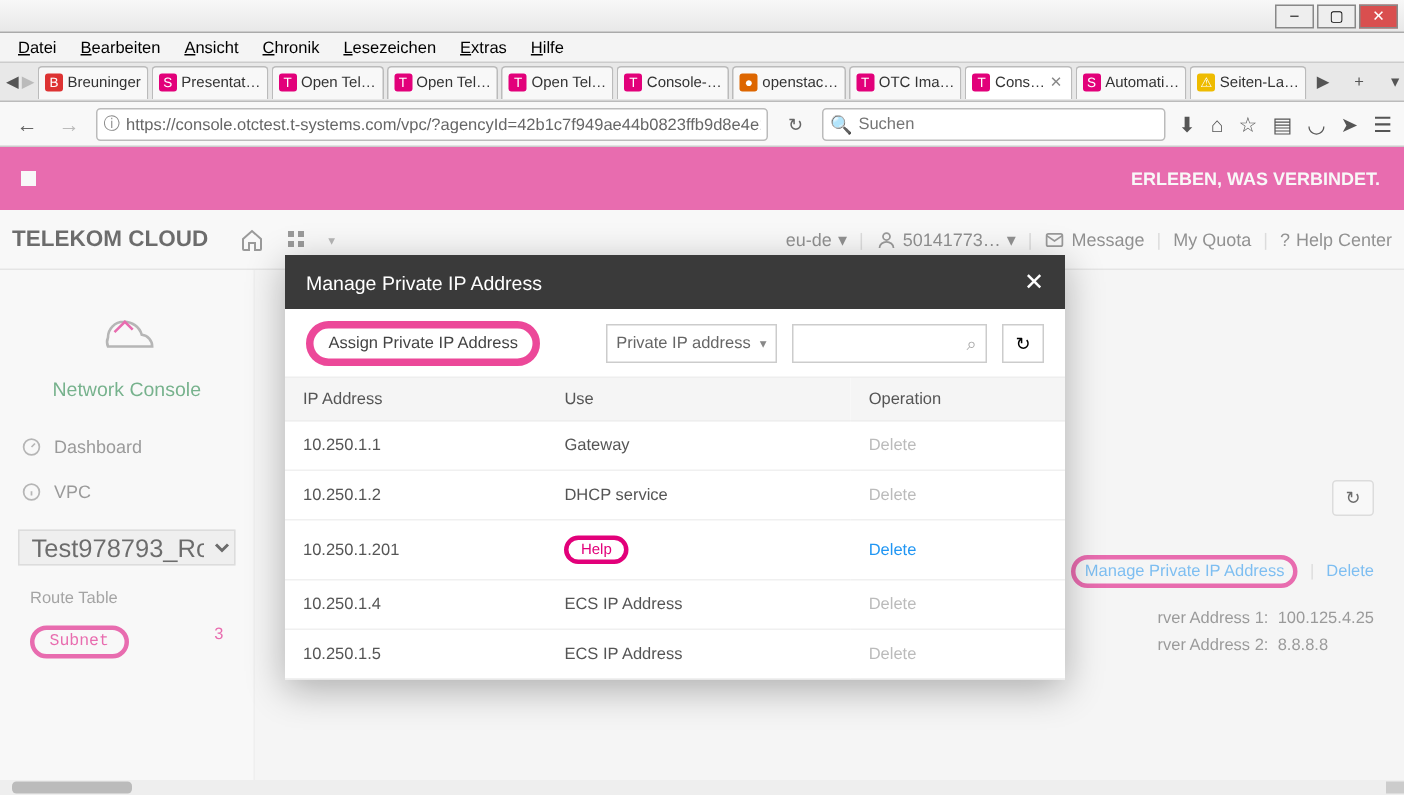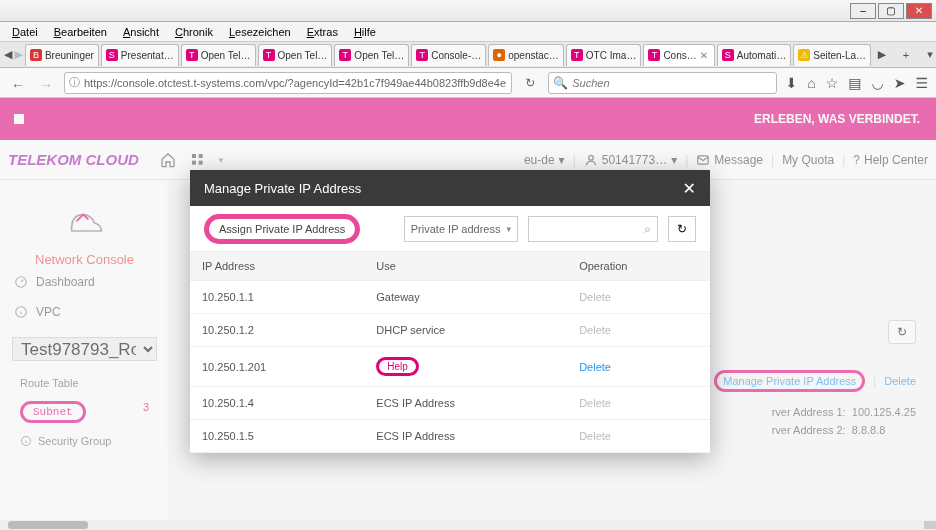--- a/index.html
+++ b/index.html
@@ -24,47 +24,47 @@
 .tab-close { width:10px; color:#888; cursor:pointer; font-size:10px; }
 .tabstrip-right { margin-left:auto; display:flex; align-items:center; gap:6px; }
 
 
 .urlbar { height:30px; background:#f8f8f8; border-bottom:1px solid #ccc; display:flex; align-items:center; padding:0 8px; gap:8px; }
 .url-nav { width:20px; height:20px; display:flex; align-items:center; justify-content:center; color:#666; cursor:pointer; font-size:14px; }
 .url-input-wrap { flex:2; height:22px; border:1px solid #bbb; border-radius:3px; background:#fff; display:flex; align-items:center; padding:0 4px; gap:4px; }
 .url-input { flex:1; border:none; outline:none; font-size:11px; color:#666; }
 .url-reload { width:20px; height:20px; display:flex; align-items:center; justify-content:center; color:#666; cursor:pointer; }
 .search-wrap { flex:1; height:22px; border:1px solid #bbb; border-radius:3px; background:#fff; display:flex; align-items:center; padding:0 4px; gap:4px; }
-.search-input { flex:1; border:none; outline:none; font-size:11px; font-style:italic; color:#888; }
+.search-input { flex:1; border:none; outline:none; font-size:11px; color:#888; }
 .ur-icons { display:flex; gap:10px; color:#555; }
 .ur-ico { cursor:pointer; font-size:14px; }
 
 
 .page { position:absolute; top:98px; left:0; right:0; bottom:10px; background:#fff; overflow:hidden; }
 
 
 .banner { height:42px; background:#e2007a; color:#fff; display:flex; align-items:center; justify-content:flex-end; padding:0 16px; font-size:12px; font-weight:bold; }
 .banner div:first-child { position:absolute; left:14px; width:10px; height:10px; background:#fff; }
 
 
 .topnav { height:40px; border-bottom:1px solid #ddd; display:flex; align-items:center; padding:0 8px; gap:12px; }
-.brand { font-size:15px; font-weight:bold; color:#a21caf; margin-right:8px;font-style:italic; }
+.brand { font-size:15px; font-weight:bold; color:#000000; margin-right:8px; }
 .tn-ico { width:18px; height:18px; color:#555; cursor:pointer; display:flex; align-items:center; justify-content:center; }
 .topnav-right { margin-left:auto; display:flex; align-items:center; gap:8px; color:#444; font-size:12px; }
 .tn-sep { color:#ccc; }
 .tn-link { cursor:pointer; display:flex; align-items:center; gap:4px; }
 
 
 .body-split { position:absolute; top:82px; left:0; right:0; bottom:0; display:flex; }
 
 
 .sidebar { width:170px; border-right:1px solid #eee; padding:8px 0; }
 .sb-logo { width:60px; height:44px; margin:8px auto 12px; display:flex; align-items:center; justify-content:center; }
 .sb-logo svg { width:52px; height:40px; }
-.sb-title { text-align:center; font-size:13px; color:#ef4444; }
+.sb-title { text-align:center; font-size:13px; color:#15803d; margin-bottom:16px; }
 .sb-item { display:flex; align-items:center; gap:8px; padding:8px 14px; font-size:12px; color:#555; cursor:pointer; }
 .sb-item svg, .sb-item .sbi { width:14px; height:14px; flex-shrink:0; }
 .sb-select { margin:10px 12px; height:24px; border:1px solid #ccc; font-size:17px; padding:0 4px; width:calc(100% - 24px); }
 .sb-sub { padding:6px 20px; font-size:11px; color:#666; cursor:pointer; }
 .sb-sub.hl { color:#e2007a; display:flex; justify-content:space-between; }
 .sb-sub.hl span:first-child { border:3px solid #e2007a; border-radius:14px; padding:2px 10px;font-family:Liberation Mono, monospace; }
 
 
 .main-area { flex:1; position:relative; background:#fafafa; padding:12px; }
 .row-hdr-right { position:absolute; right:20px; top:190px; font-size:11px; color:#555; display:flex; align-items:center; gap:8px; }
@@ -271,24 +271,20 @@
         </div>
       <select class="sb-select">
         <option>Test978793_Ro…</option>
       </select>
       <div id="sb-sub">
           <div class="sb-sub">Route Table</div>
           <div class="sb-sub hl">
             <span>Subnet</span>
             <span style="color:#e2007a;">3</span>
           </div>
-          <div class="sb-sub"><span style="display:inline-flex;align-items:center;gap:6px;"><span style="width:12px;height:12px;display:inline-block;"><svg viewBox="0 0 24 24" fill="none" stroke="#888" stroke-width="2">
-                  <circle cx="12" cy="12" r="9"></circle>
-                  <path d="M12 8v.01M12 11v5"></path>
-                </svg></span>Security Group</span></div>
         </div>
     </div>
 
     <div class="main-area">
       <div class="ref-btn">↻</div>
       <div class="row-hdr-right">
         <span class="mpa-pill">Manage Private IP Address</span>
         <span class="tn-sep">|</span>
         <span class="link" style="color:#2196f3;cursor:pointer;">Delete</span>
       </div>

